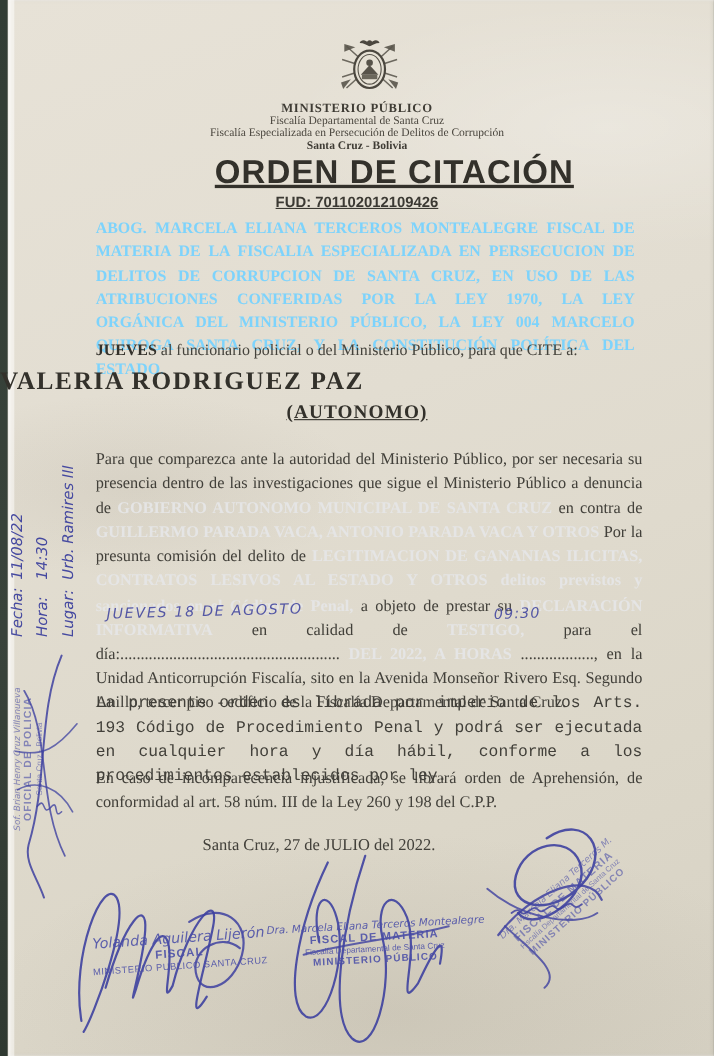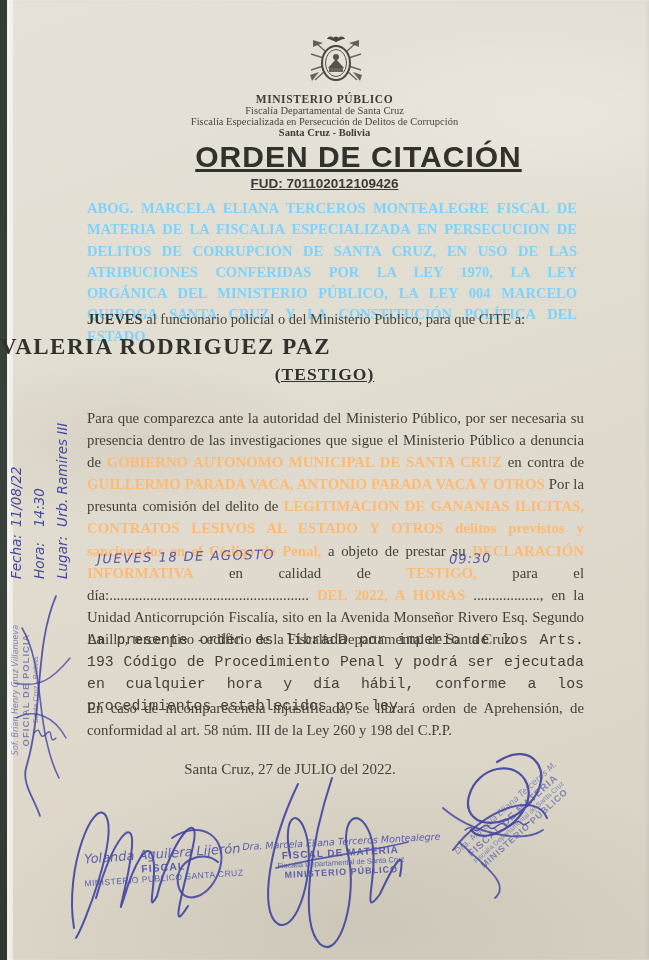--- a/index.html
+++ b/index.html
@@ -47,21 +47,21 @@
   .ordena-line { left:87px; top:311px; width:500px; font-size:14.5px; color:#45433c; }
   .ordena-line b { color:#33312b; }
 
   .citee-name { left:0; top:334px; width:649px; text-align:left;
     font-size:23px; font-weight:bold; letter-spacing:1.5px; color:#33312b; }
   .citee-role { left:0; top:364px; width:649px; text-align:center;
     font-size:17.5px; font-weight:bold; letter-spacing:1px; color:#33312b;
     text-decoration:underline; }
 
   .bodypar { left:87px; top:407px; width:497px; font-size:14.8px; line-height:22.1px; }
-  .bodypar b { color:#fdba74;font-family:Liberation Serif, serif; }
+  .bodypar b { color:#e5e5e5;font-family:Liberation Serif, serif; }
   .par3 { left:87px; top:629px; width:497px; font-size:14.8px; line-height:22.1px;font-family:Liberation Mono, monospace; }
   .par4 { left:87px; top:697px; width:497px; font-size:14.8px; line-height:22.1px; }
 
   .dateline { left:0; top:761px; width:580px; text-align:center; font-size:15px; color:#42403a; }
 
   
   .hand { font-family:"DejaVu Sans",sans-serif; font-style:italic; color:#4549a0; }
   .hw-date { left:97px; top:549px; font-size:13px; letter-spacing:1.5px; transform:rotate(-1.5deg); opacity:.9; }
   .hw-time { left:449px; top:551px; font-size:13px; letter-spacing:1px; transform:rotate(-2deg); opacity:.9; }
 
@@ -139,21 +139,21 @@
 <div class="abs hdr hdr-l3">Santa Cruz - Bolivia</div>
 
 <div class="abs title">ORDEN DE CITACIÓN</div>
 <div class="abs fud">FUD: 701102012109426</div>
 
 <p class="abs par intro">ABOG. MARCELA ELIANA TERCEROS MONTEALEGRE FISCAL DE MATERIA DE LA FISCALIA ESPECIALIZADA EN PERSECUCION DE DELITOS DE CORRUPCION DE SANTA CRUZ, EN USO DE LAS ATRIBUCIONES CONFERIDAS POR LA LEY 1970,  LA LEY ORGÁNICA DEL MINISTERIO PÚBLICO, LA LEY 004 MARCELO QUIROGA SANTA CRUZ,  Y LA CONSTITUCIÓN POLÍTICA DEL ESTADO.</p>
 
 <p class="abs ordena-line"><b>JUEVES</b><span> al funcionario policial o del Ministerio Público, para que CITE a:</span></p>
 
 <div class="abs citee-name">VALERIA RODRIGUEZ PAZ</div>
-<div class="abs citee-role">(TESTIGO)</div>
+<div class="abs citee-role">(AUTONOMO)</div>
 
 <p class="abs par bodypar"><span>Para que comparezca ante la autoridad del Ministerio Público, por ser necesaria su presencia dentro de las investigaciones que sigue el Ministerio Público a denuncia de  </span><b>GOBIERNO AUTONOMO MUNICIPAL DE SANTA CRUZ</b><span> en contra de </span><b>GUILLERMO PARADA VACA, ANTONIO PARADA VACA Y OTROS</b><span>  Por la presunta comisión del delito de </span><b>LEGITIMACION DE GANANIAS ILICITAS, CONTRATOS LESIVOS AL ESTADO Y OTROS delitos previstos y sancionados en el Código de Penal,</b><span> a objeto de prestar su </span><b>DECLARACIÓN  INFORMATIVA</b><span> en calidad de </span><b>TESTIGO,</b><span> para el día:</span><span>......................................................</span><b> DEL 2022, A HORAS </b><span>..................,</span><span> en la Unidad Anticorrupción Fiscalía, sito en la Avenida Monseñor Rivero Esq. Segundo Anillo, tercer piso - edificio de la Fiscalía Departamental de Santa Cruz.</span></p>
 
 <div class="abs hand hw-date">JUEVES  18 DE  AGOSTO</div>
 <div class="abs hand hw-time">09:30</div>
 
 <p class="abs par par3">La presente orden es librada por imperio de los Arts. 193 Código de Procedimiento Penal y podrá ser ejecutada en cualquier hora y día hábil, conforme a los procedimientos establecidos por ley.</p>
 <p class="abs par par4">En caso de incomparecencia injustificada, se librará orden de Aprehensión, de conformidad al art. 58 núm. III de la Ley 260 y 198 del C.P.P.</p>
 
 <div class="abs dateline">Santa Cruz, 27 de JULIO del 2022.</div>

